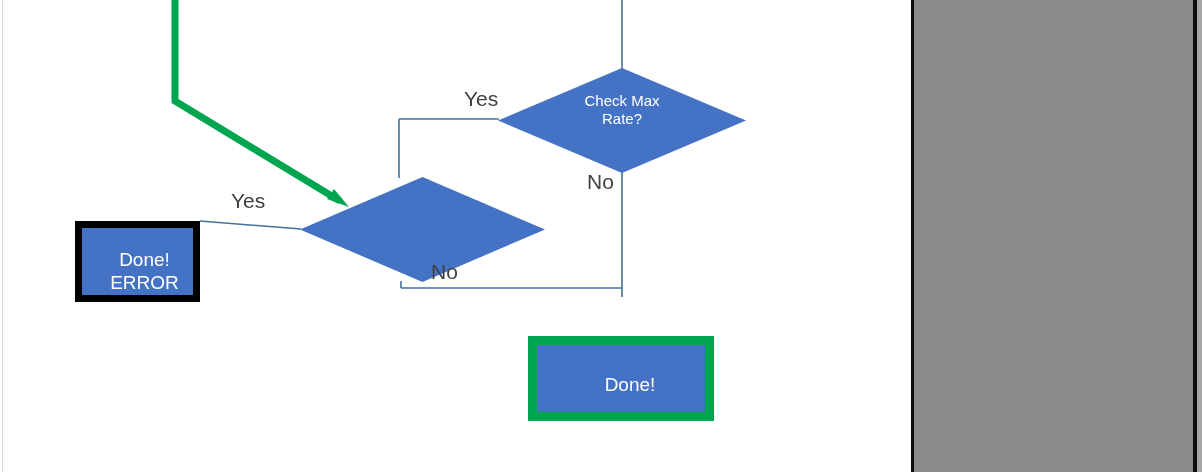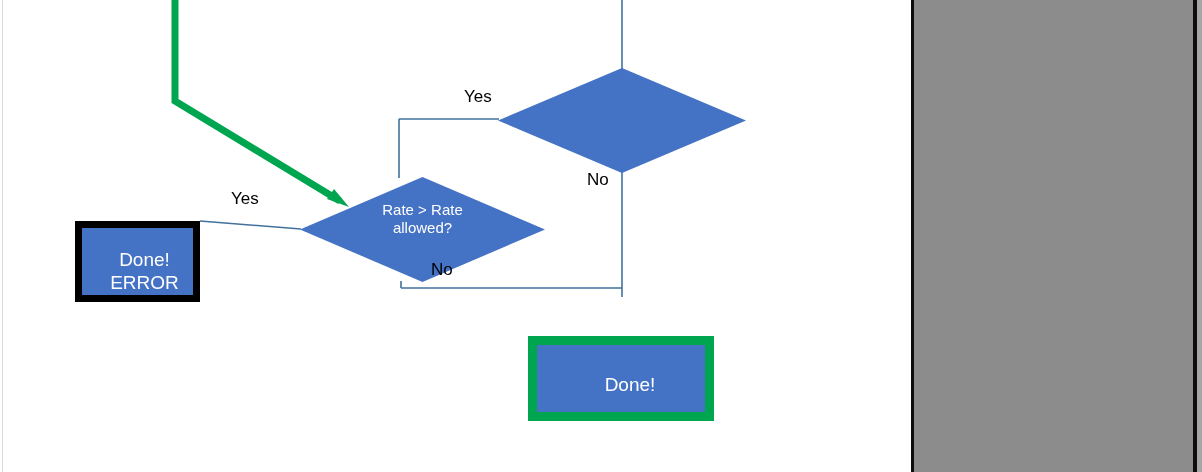--- a/index.html
+++ b/index.html
@@ -66,21 +66,21 @@
     left:0;top:24px;width:245px;font-size:15px;
   }
 
   #dia-max{left:498px;top:68px;width:248px;height:105px;}
   #dia-max .shape-text{
     left:0;top:24px;width:248px;font-size:15px;
   }
 
   
   .edge-label{
-    position:absolute;color:#000000;font-size:17px;white-space:nowrap;
+    position:absolute;color:#404040;font-size:21px;white-space:nowrap;
   }
   #label-yes-error{left:231px;top:189px;}
   #label-yes-max{left:464px;top:87px;}
   #label-no-max{left:587px;top:170px;}
   #label-no-rate{left:431px;top:260px;}
 
   
   #gray-panel{
     position:absolute;left:914px;top:0;width:279px;height:472px;
     background:#8c8c8c;
@@ -120,28 +120,28 @@
 
     <div class="proc-box" id="box-error">
       <div class="shape-text">Done!
 ERROR</div>
     </div>
 
     <div class="diamond-wrap" id="dia-rate">
       <svg viewBox="0 0 245 105" width="245" height="105" xmlns="http://www.w3.org/2000/svg">
         <polygon points="122.5,0 245,52.5 122.5,105 0,52.5" fill="#4472C4"></polygon>
       </svg>
-      <div class="shape-text">Rate &gt; Rate
-allowed?</div>
     </div>
 
     <div class="diamond-wrap" id="dia-max">
       <svg viewBox="0 0 248 105" width="248" height="105" xmlns="http://www.w3.org/2000/svg">
         <polygon points="124,0 248,52.5 124,105 0,52.5" fill="#4472C4"></polygon>
       </svg>
+      <div class="shape-text">Check Max
+Rate?</div>
     </div>
 
     <div class="proc-box" id="box-done">
       <div class="shape-text">Done!</div>
     </div>
 
     <div class="edge-label" id="label-yes-error">Yes</div>
     <div class="edge-label" id="label-yes-max">Yes</div>
     <div class="edge-label" id="label-no-max">No</div>
     <div class="edge-label" id="label-no-rate">No</div>

